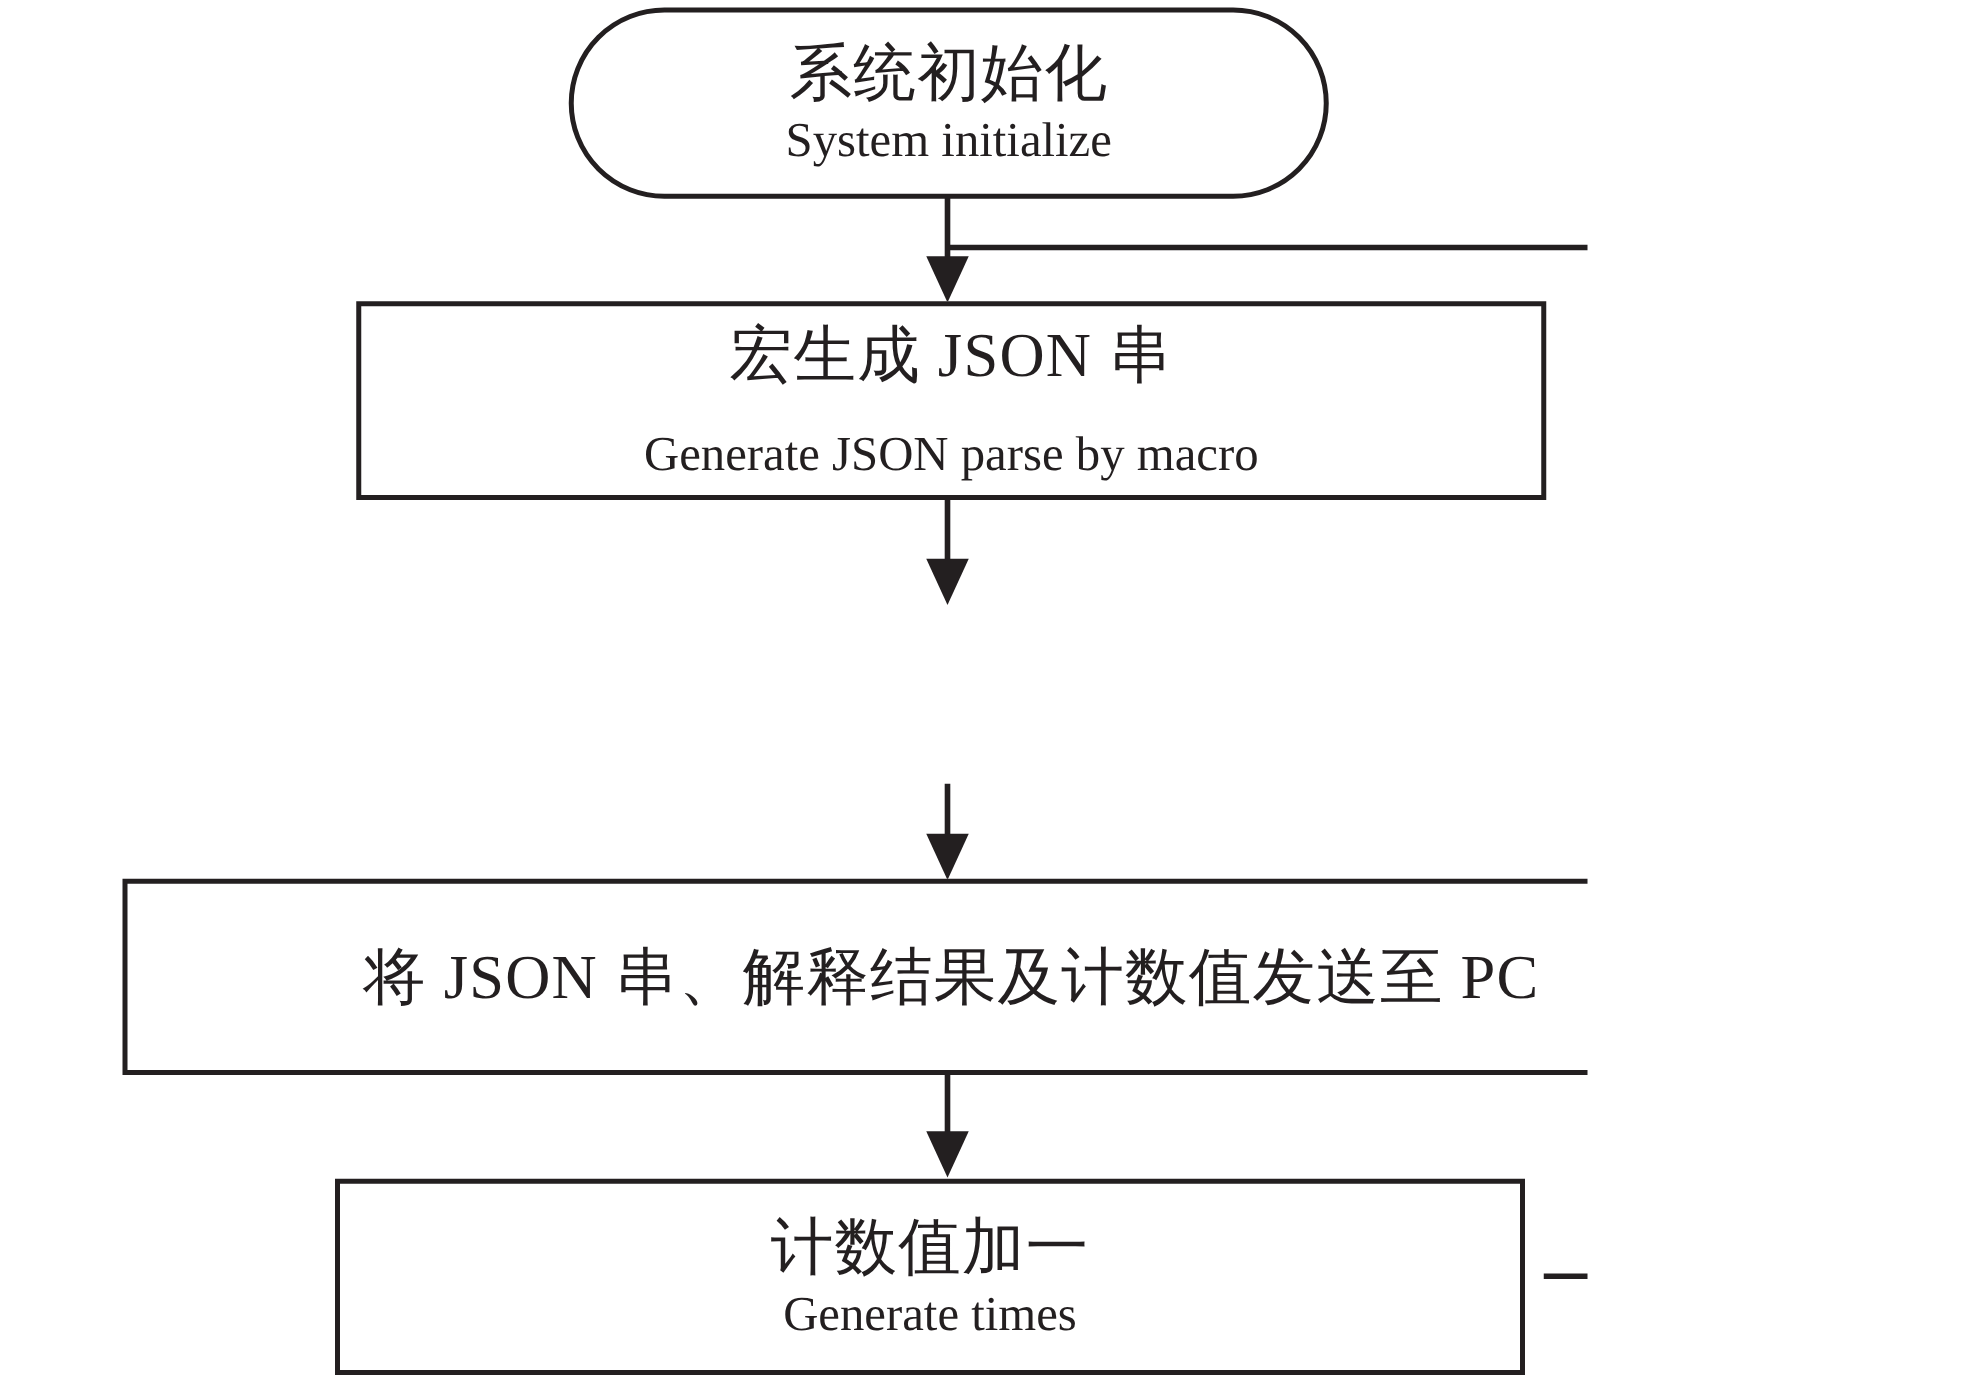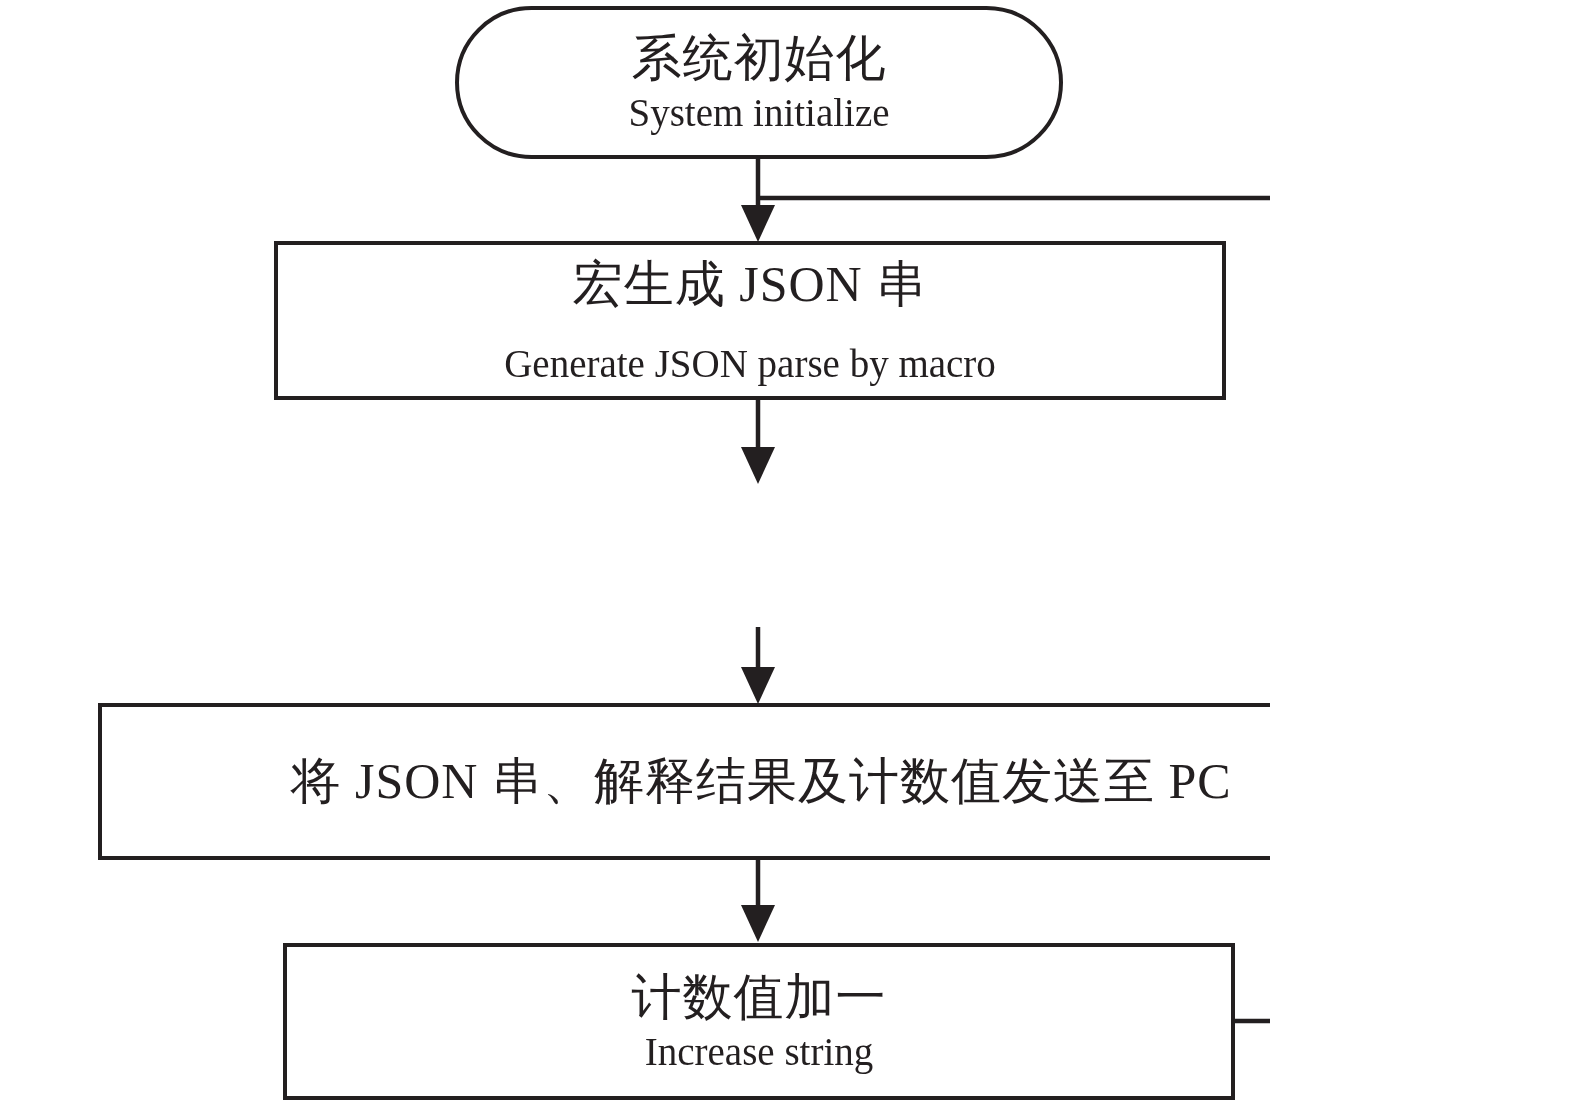--- a/index.html
+++ b/index.html
@@ -43,24 +43,24 @@
     white-space: nowrap;
   }
   .node .en {
     font-size: 39px;
     white-space: nowrap;
   }
   .node-start {
     left: 455px; top: 6px; width: 608px; height: 153px;
     border-radius: 77px;
   }
-  .node-generate { left: 274px; top: 241px; width: 952px; height: 159px; gap: 25px; }
+  .node-generate { left: 285px; top: 241px; width: 952px; height: 159px; gap: 25px; }
   .node-parse    { left: 283px; top: 483px; width: 952px; height: 146px; }
   .node-send     { left:  98px; top: 703px; width: 1326px; height: 157px; }
-  .node-increase { left: 283px; top: 943px; width: 952px; height: 157px; }
+  .node-increase { left: 268px; top: 943px; width: 952px; height: 157px; }
 </style>
 </head>
 <body>
 
 <div class="canvas">
 
   <svg class="connectors" viewBox="0 0 1575 1106" xmlns="http://www.w3.org/2000/svg">
     <g stroke="#231f20" stroke-width="4.5" fill="none">
 
       <line x1="758" y1="156" x2="758" y2="212"></line>
@@ -91,16 +91,16 @@
     <span class="en">Generate JSON parse by macro</span>
   </div>
 
 
   <div class="node node-send">
     <span class="zh">将 JSON 串、解释结果及计数值发送至 PC</span>
   </div>
 
   <div class="node node-increase">
     <span class="zh">计数值加一</span>
-    <span class="en">Increase string</span>
+    <span class="en">Generate times</span>
   </div>
 
 </div>
 
 </body></html>

